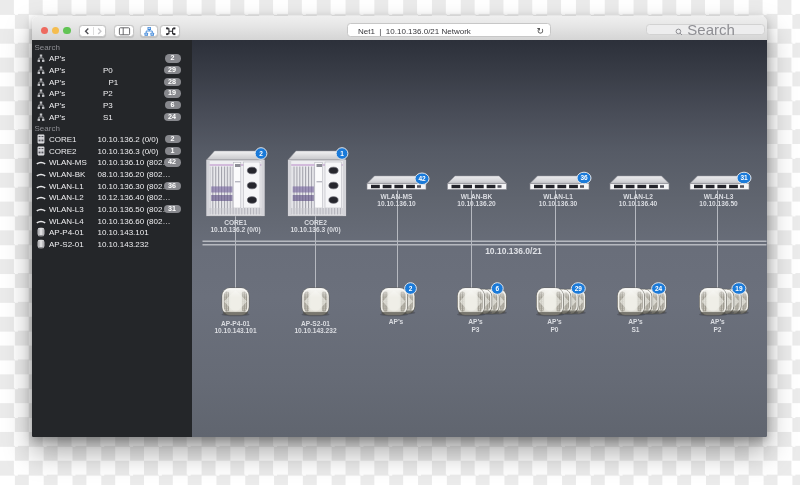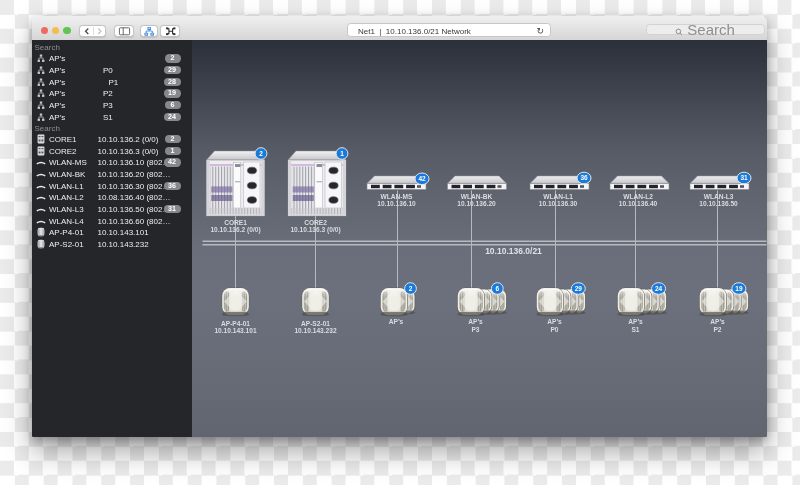--- a/index.html
+++ b/index.html
@@ -219,36 +219,36 @@
           </svg>
           <span class="sname">WLAN-MS</span>
           <span class="scol2">10.10.136.10 (802…</span>
           <span class="sbadge">42</span>
         </div>
 <div class="srow" style="top:128.4px">
           <svg class="sicon" viewBox="0 0 10 10">
             <path d="M0.4 6.2 Q5 3.2 9.6 6.2 L8.9 7.4 Q5 5.0 1.1 7.4 Z" fill="#e8e8ea"></path>
           </svg>
           <span class="sname">WLAN-BK</span>
-          <span class="scol2">10.10.136.20 (802…</span>
+          <span class="scol2">08.10.136.20 (802…</span>
         </div>
 <div class="srow" style="top:140.1px">
           <svg class="sicon" viewBox="0 0 10 10">
             <path d="M0.4 6.2 Q5 3.2 9.6 6.2 L8.9 7.4 Q5 5.0 1.1 7.4 Z" fill="#e8e8ea"></path>
           </svg>
           <span class="sname">WLAN-L1</span>
           <span class="scol2">10.10.136.30 (802…</span>
           <span class="sbadge">36</span>
         </div>
 <div class="srow" style="top:151.8px">
           <svg class="sicon" viewBox="0 0 10 10">
             <path d="M0.4 6.2 Q5 3.2 9.6 6.2 L8.9 7.4 Q5 5.0 1.1 7.4 Z" fill="#e8e8ea"></path>
           </svg>
           <span class="sname">WLAN-L2</span>
-          <span class="scol2">10.08.136.40 (802…</span>
+          <span class="scol2">10.12.136.40 (802…</span>
         </div>
 <div class="srow" style="top:163.5px">
           <svg class="sicon" viewBox="0 0 10 10">
             <path d="M0.4 6.2 Q5 3.2 9.6 6.2 L8.9 7.4 Q5 5.0 1.1 7.4 Z" fill="#e8e8ea"></path>
           </svg>
           <span class="sname">WLAN-L3</span>
           <span class="scol2">10.10.136.50 (802…</span>
           <span class="sbadge">31</span>
         </div>
 <div class="srow" style="top:175.2px">

